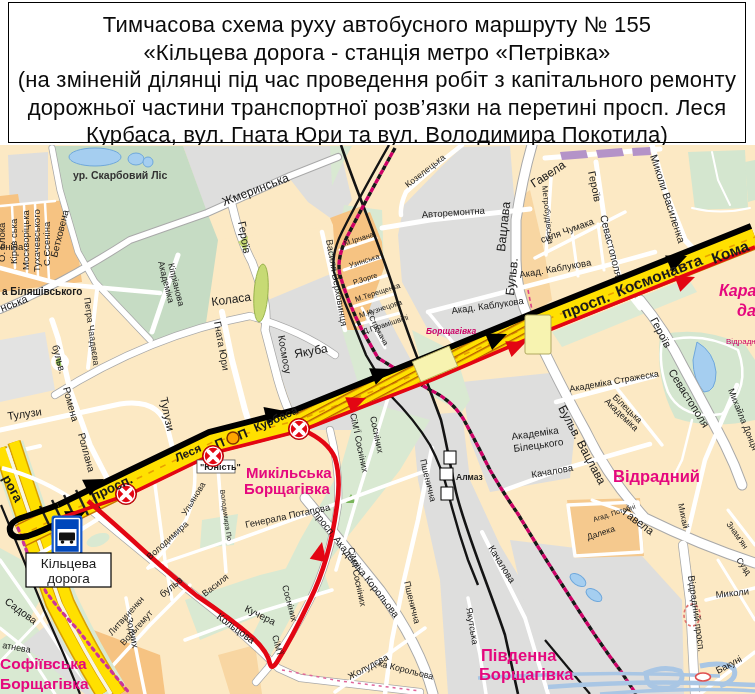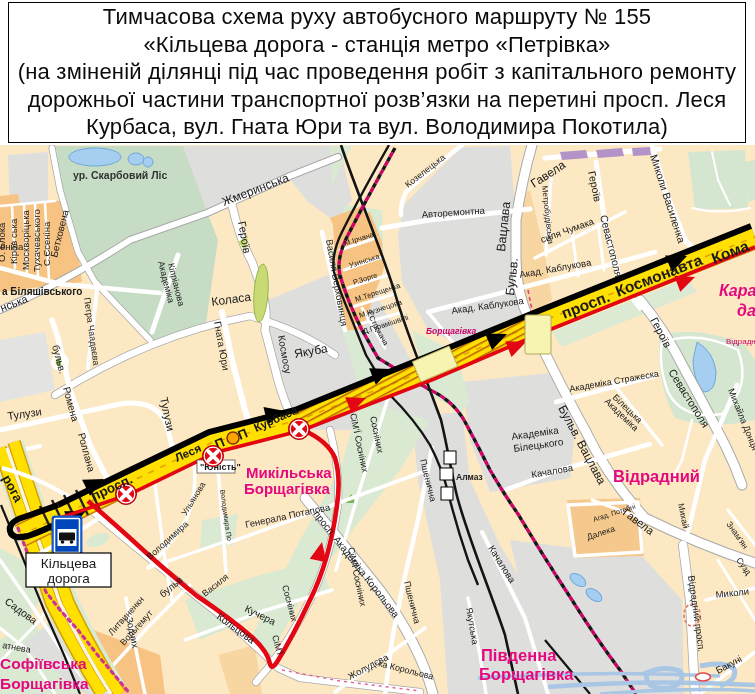--- a/index.html
+++ b/index.html
@@ -1,20 +1,20 @@
 <!DOCTYPE html>
 <html><head>
 <meta charset="utf-8">
 <style>
   html,body{margin:0;padding:0;background:#fff;}
   #page{position:relative;width:755px;height:694px;overflow:hidden;background:#fff;
         font-family:"Liberation Sans",sans-serif;}
   #hdr{position:absolute;left:8px;top:2px;width:738px;height:141px;background:#fff;
        border:1px solid #000;text-align:center;font-size:22px;color:#0b0b0b;
-       line-height:27.5px;padding-top:0;box-sizing:border-box;letter-spacing:0.2px;}
+       line-height:27.5px;padding-top:8px;box-sizing:border-box;letter-spacing:0.2px;}
   svg{position:absolute;left:0;top:145px;}
   text{font-family:"Liberation Sans",sans-serif;}
 </style>
 </head>
 <body>
 <div id="page">
 
 <div id="hdr">Тимчасова схема руху автобусного маршруту № 155<br>
 «Кільцева дорога - станція метро «Петрівка»<br>
 (на зміненій ділянці під час проведення робіт з капітального ремонту<br>

